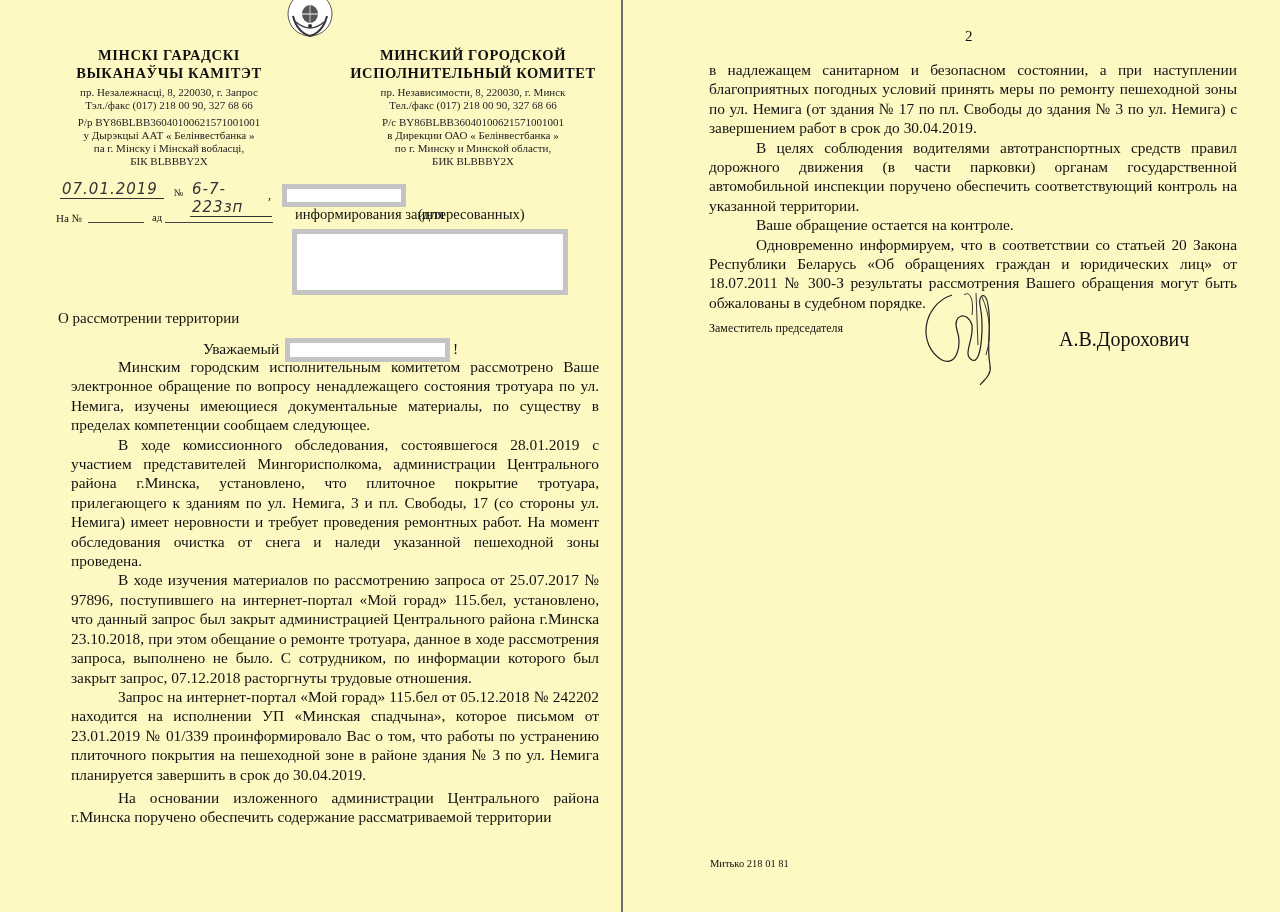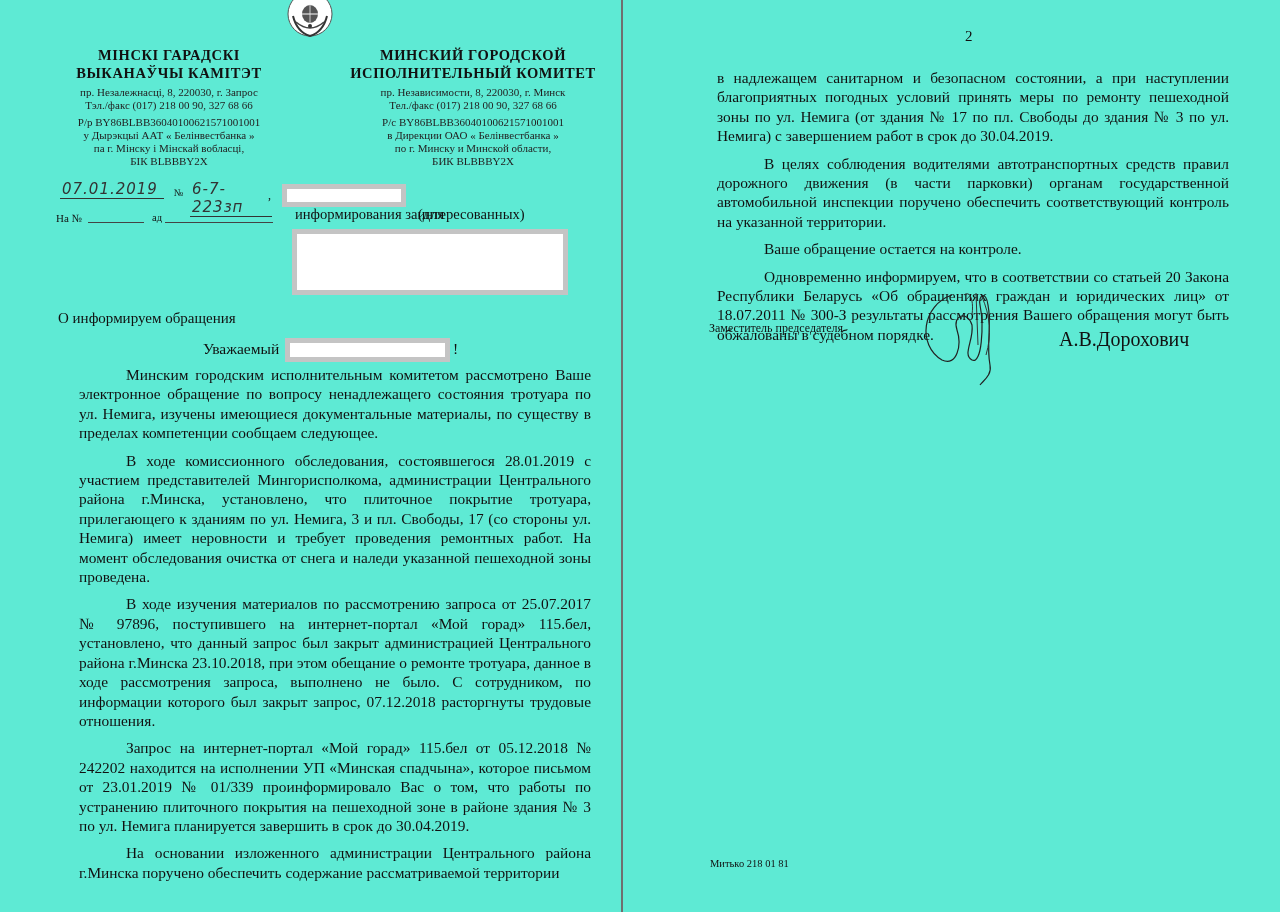--- a/index.html
+++ b/index.html
@@ -1,21 +1,21 @@
 <!DOCTYPE html>
 <html><head>
 <meta charset="utf-8">
 <style>
   html, body { margin: 0; padding: 0; }
   body {
     width: 1280px; height: 912px; overflow: hidden; background: #ffffff;
     font-family: "Liberation Serif", "DejaVu Serif", serif; color: #111;
     position: relative;
   }
-  .page { position: absolute; top: 0; height: 912px; background: #5eead4; }
+  .page { position: absolute; top: 0; height: 912px; background: #fef9c3; }
   #page1 { left: 0; width: 621px; }
   #page2 { left: 623px; width: 657px; }
   .divider { position: absolute; left: 621px; top: 0; width: 2px; height: 912px; background: #6f6f6f; }
 
   .emblem { position: absolute; left: 287px; top: 0px; width: 46px; height: 40px; }
 
   .hdr { position: absolute; text-align: center; line-height: 14px; }
   .hdr .t1 { font-weight: bold; font-size: 14.5px; letter-spacing: 0.6px; line-height: 18px; }
   .hdr .s { font-size: 11px; line-height: 13px; color: #222; }
   .hdr .gap { height: 4px; }
@@ -38,21 +38,21 @@
   #redact-3 { left: 285px; top: 338px; width: 165px; height: 24px; }
 
   .txt { position: absolute; font-size: 14.6px; }
   #for-info-a { left: 418px; top: 188px; margin-top: 18px; }
   #for-info-b { left: 295px; top: 206px; }
   #subject { left: 58px; top: 310px; font-size: 15px; }
   #greet { left: 203px; top: 340px; font-size: 15.5px; }
   #greet-excl { left: 453px; top: 340px; font-size: 15.5px; }
 
   .body { position: absolute; font-size: 15.4px; line-height: 19.4px; text-align: justify; }
-  .body p { margin: 8px; text-indent: 47px; }
+  .body p { margin: 0; text-indent: 47px; }
   .body p + p { margin-top: 0; }
   #body1 { left: 71px; top: 357px; width: 528px; }
   .body .p-gap { margin-top: 4px; }
 
   #pg-num { position: absolute; left: 965px; top: 28px; font-size: 15px; }
   #body2 { left: 709px; top: 60px; width: 528px; }
   #sign-role { position: absolute; left: 709px; top: 321px; font-size: 12px; }
   #sign-name { position: absolute; left: 1059px; top: 328px; font-size: 20px; }
   #signature { position: absolute; left: 912px; top: 285px; width: 110px; height: 110px; }
   #executor { position: absolute; left: 710px; top: 858px; font-size: 10.5px; }
@@ -104,21 +104,21 @@
   <span id="ref-label">На №</span>
   <span id="ref-line1"></span>
   <span id="ref-ad">ад</span>
   <span id="ref-line2"></span>
 
   <div class="redact" id="redact-1"></div>
   <span class="txt" id="for-info-a">(для</span>
   <span class="txt" id="for-info-b">информирования заинтересованных)</span>
   <div class="redact" id="redact-2"></div>
 
-  <div class="txt" id="subject">О информируем обращения</div>
+  <div class="txt" id="subject">О рассмотрении территории</div>
   <span class="txt" id="greet">Уважаемый</span>
   <div class="redact" id="redact-3"></div>
   <span class="txt" id="greet-excl">!</span>
 
   <div class="body" id="body1">
     <p>Минским городским исполнительным комитетом рассмотрено Ваше электронное обращение по вопросу ненадлежащего состояния тротуара по ул. Немига, изучены имеющиеся документальные материалы, по существу в пределах компетенции сообщаем следующее.</p>
     <p>В ходе комиссионного обследования, состоявшегося 28.01.2019 с участием представителей Мингорисполкома, администрации Центрального района г.Минска, установлено, что плиточное покрытие тротуара, прилегающего к зданиям по ул. Немига, 3 и пл. Свободы, 17 (со стороны ул. Немига) имеет неровности и требует проведения ремонтных работ. На момент обследования очистка от снега и наледи указанной пешеходной зоны проведена.</p>
     <p>В ходе изучения материалов по рассмотрению запроса от 25.07.2017 № 97896, поступившего на интернет-портал «Мой горад» 115.бел, установлено, что данный запрос был закрыт администрацией Центрального района г.Минска 23.10.2018, при этом обещание о ремонте тротуара, данное в ходе рассмотрения запроса, выполнено не было. С сотрудником, по информации которого был закрыт запрос, 07.12.2018 расторгнуты трудовые отношения.</p>
     <p>Запрос на интернет-портал «Мой горад» 115.бел от 05.12.2018 № 242202 находится на исполнении УП «Минская спадчына», которое письмом от 23.01.2019 № 01/339 проинформировало Вас о том, что работы по устранению плиточного покрытия на пешеходной зоне в районе здания № 3 по ул. Немига планируется завершить в срок до 30.04.2019.</p>
     <p class="p-gap">На основании изложенного администрации Центрального района г.Минска поручено обеспечить содержание рассматриваемой территории</p>

